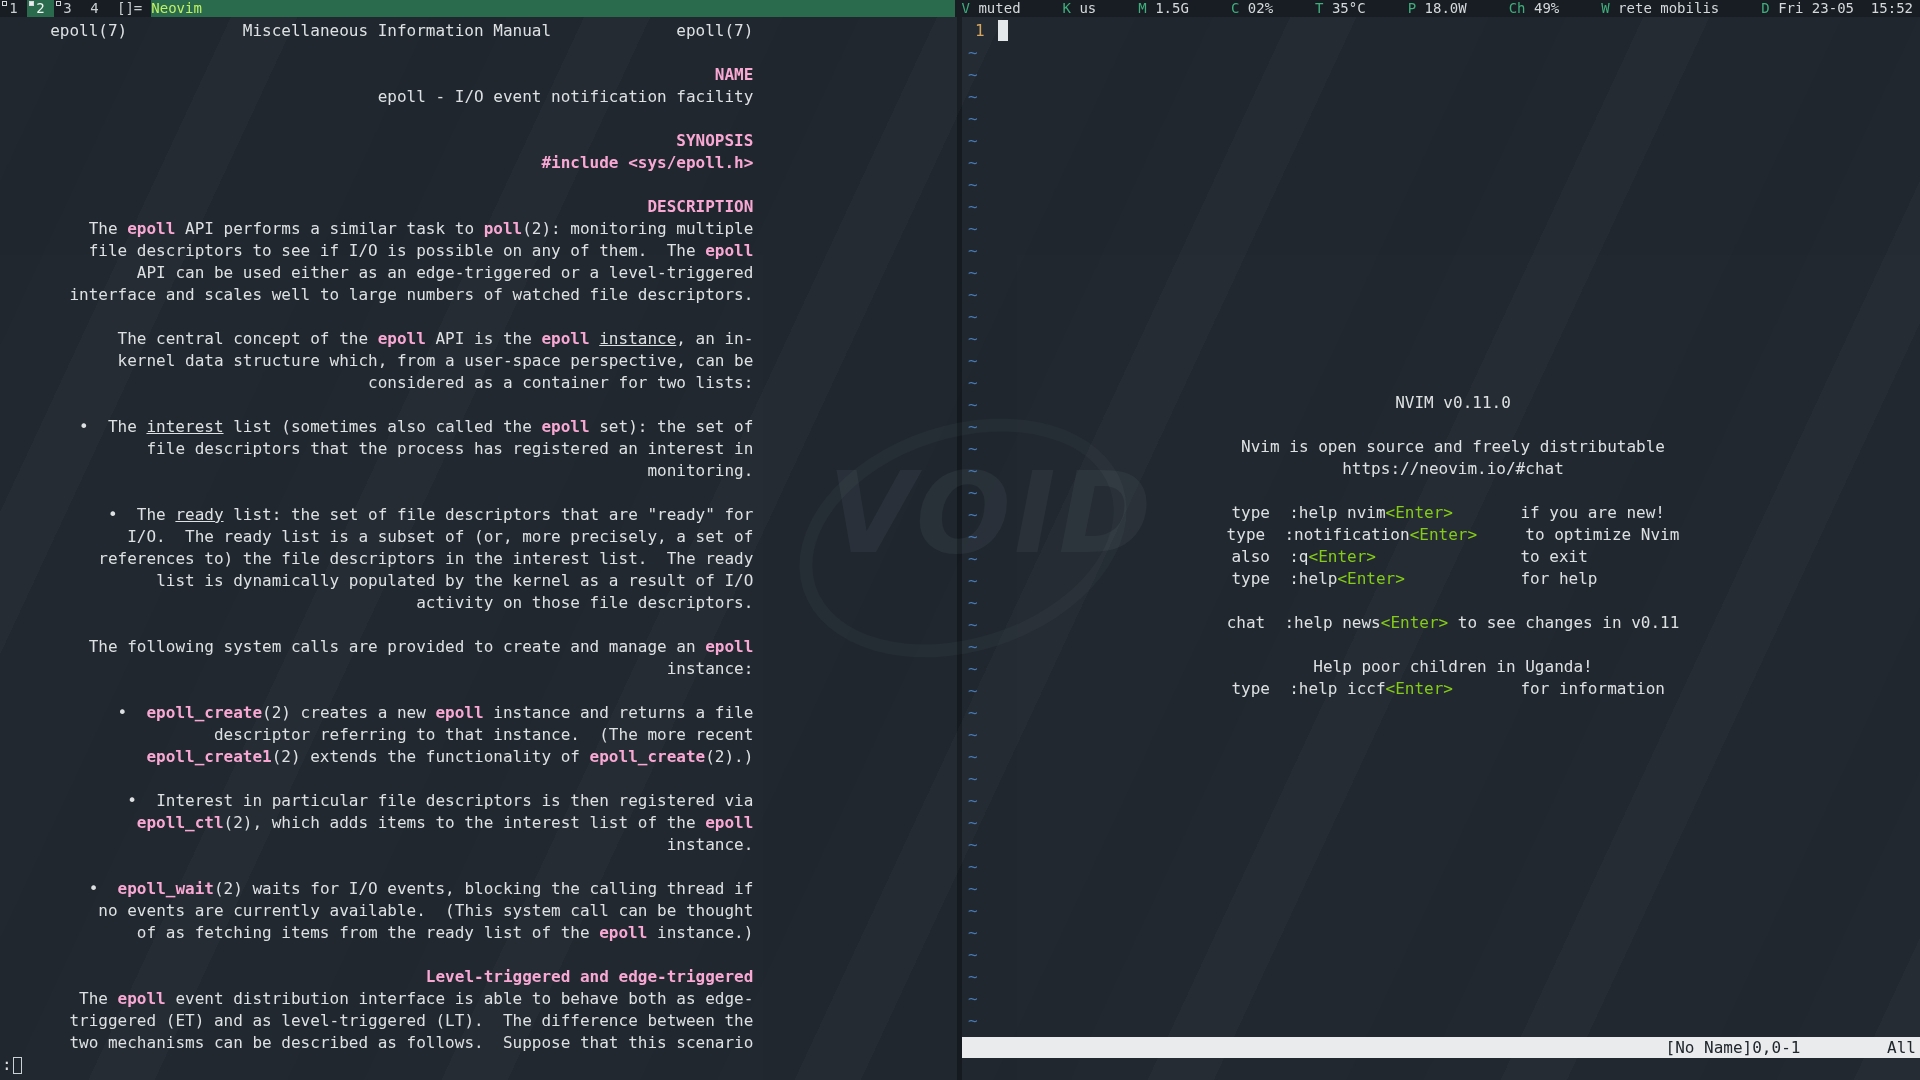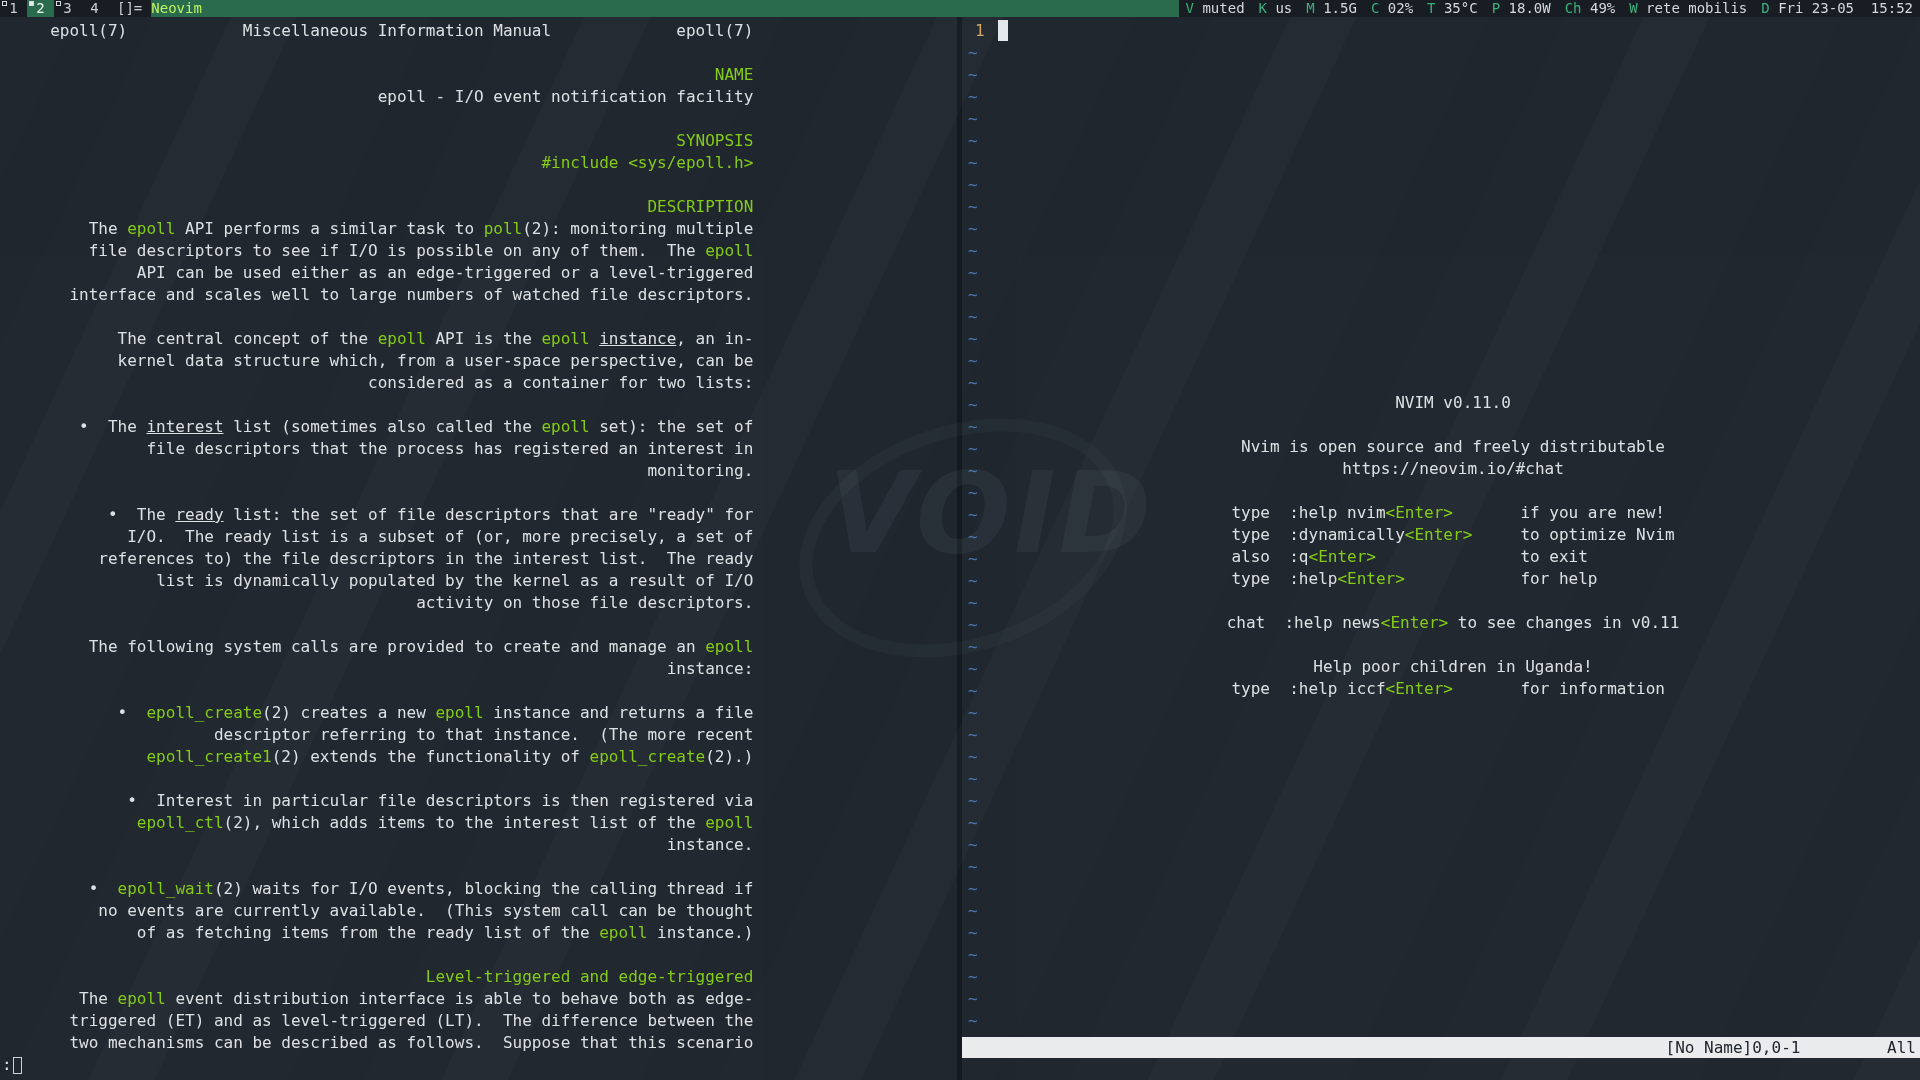--- a/index.html
+++ b/index.html
@@ -13,34 +13,34 @@
     position:absolute;left:0;top:0;width:1920px;height:17px;z-index:10;
     background:#171d23;display:flex;align-items:stretch;
     font-size:14px;line-height:17px;color:#c9ced2;
   }
   .tag{width:27px;position:relative;text-align:center;}
   .tag.sel{background:#2b6b4d;color:#f1f4f2;}
   .tag .ind{position:absolute;left:2px;top:1px;width:5px;height:5px;border:1px solid #d6dadd;box-sizing:border-box;}
   .tag .ind.filled{background:#e9edef;}
   .layoutsym{padding:0 9px;background:#171d23;}
   .bartitle{flex:1;background:#2b6b4d;color:#bef264;padding-left:0;}
-  .barstatus{display:flex;align-items:center;gap:14px;padding:0 7px;background:#171d23;white-space:pre;}
+  .barstatus{display:flex;align-items:center;gap:42px;padding:0 7px;background:#171d23;white-space:pre;}
   .barstatus .k{color:#3fae7c;}
   .barstatus .v{color:#d5d9dc;}
   
   .term{
     position:absolute;left:0;top:17px;width:957px;height:1063px;
     background:rgba(33,40,47,0.97);
   }
   .manpre{
     position:absolute;left:2px;top:3px;z-index:2;
     font-size:16px;line-height:22px;white-space:pre;color:#dde1e3;
   }
   .manpre .row{height:22px;text-align:right;}
-  .manpre .b{font-weight:normal;color:#84cc16;}
+  .manpre .b{font-weight:bold;color:#f9a8d4;}
   .manpre .u{text-decoration:underline;}
   .promptrow{height:22px;}
   .hollow-cursor{
     display:inline-block;width:9px;height:17px;margin-left:1px;
     border:1.5px solid #ccd1d5;box-sizing:border-box;vertical-align:text-bottom;
   }
   .nvim{
     position:absolute;left:962px;top:17px;width:958px;height:1063px;
     background:rgba(33,40,47,0.97);
   }
@@ -90,21 +90,21 @@
   <div class="nv-num">1</div>
   <div class="nv-cursor"></div>
   <div class="tildes" id="tilde-col"><div>~</div><div>~</div><div>~</div><div>~</div><div>~</div><div>~</div><div>~</div><div>~</div><div>~</div><div>~</div><div>~</div><div>~</div><div>~</div><div>~</div><div>~</div><div>~</div><div>~</div><div>~</div><div>~</div><div>~</div><div>~</div><div>~</div><div>~</div><div>~</div><div>~</div><div>~</div><div>~</div><div>~</div><div>~</div><div>~</div><div>~</div><div>~</div><div>~</div><div>~</div><div>~</div><div>~</div><div>~</div><div>~</div><div>~</div><div>~</div><div>~</div><div>~</div><div>~</div><div>~</div><div>~</div></div>
   <div class="splash" id="splash">
       <div class="sline"><span>NVIM v0.11.0</span></div>
       <div class="sline"> </div>
       <div class="sline"><span>Nvim is open source and freely distributable</span></div>
       <div class="sline"><span>https://neovim.io/#chat</span></div>
       <div class="sline"> </div>
       <div class="sline"><span>type  :help nvim</span><span class="c">&lt;Enter&gt;</span><span>       if you are new! </span></div>
-      <div class="sline"><span>type  :dynamically</span><span class="c">&lt;Enter&gt;</span><span>     to optimize Nvim</span></div>
+      <div class="sline"><span>type  :notification</span><span class="c">&lt;Enter&gt;</span><span>     to optimize Nvim</span></div>
       <div class="sline"><span>also  :q</span><span class="c">&lt;Enter&gt;</span><span>               to exit         </span></div>
       <div class="sline"><span>type  :help</span><span class="c">&lt;Enter&gt;</span><span>            for help        </span></div>
       <div class="sline"> </div>
       <div class="sline"><span>chat  :help news</span><span class="c">&lt;Enter&gt;</span><span> to see changes in v0.11</span></div>
       <div class="sline"> </div>
       <div class="sline"><span>Help poor children in Uganda!</span></div>
       <div class="sline"><span>type  :help iccf</span><span class="c">&lt;Enter&gt;</span><span>       for information </span></div>
     </div>
   <div class="statusline">
     <span>[No Name]</span>

